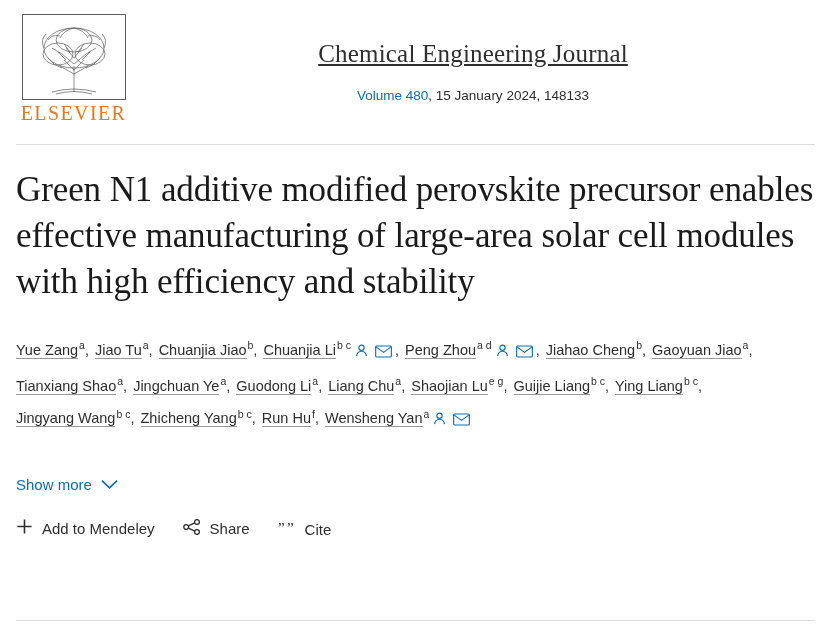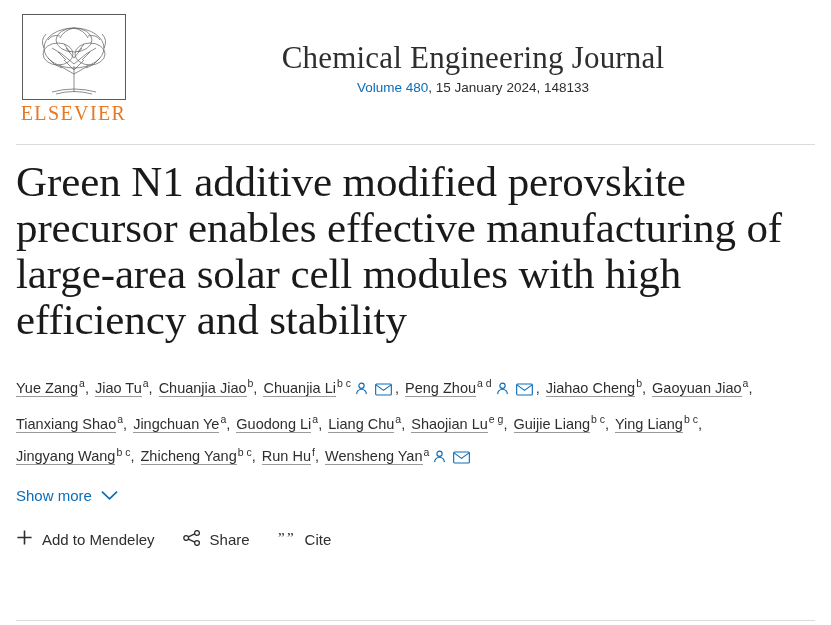--- a/index.html
+++ b/index.html
@@ -46,26 +46,27 @@
     color: #e87722;
     margin-top: 2px;
   }
   .journal-block {
     flex: 1 1 auto;
     text-align: center;
     padding-top: 26px;
   }
   .journal-title {
     font-family: "Liberation Serif", serif;
-    font-size: 31px;
+    font-size: 25px;
     color: #2e2e2e;
     letter-spacing: 0.2px;
+    text-decoration: underline;
   }
   .journal-meta {
-    margin-top: 4px;
+    margin-top: 20px;
     font-size: 13.5px;
     color: #2e2e2e;
   }
   .journal-meta .vol-link {
     color: #0b6cb7;
     text-decoration: none;
   }
   .cover-wrap {
     flex: 0 0 80px;
     width: 80px;
@@ -142,24 +143,24 @@
 
   .divider {
     border: none;
     border-top: 1px solid #dcdcdc;
     margin: 10px 0 0 0;
   }
 
   
   .article-title {
     font-family: "Liberation Serif", serif;
-    font-size: 43px;
+    font-size: 35px;
     line-height: 46px;
     color: #1a1a1a;
-    margin: 14px 0 0 0;
+    margin: 22px 0 0 0;
     font-weight: normal;
     letter-spacing: -0.1px;
   }
 
   
   .authors {
     margin-top: 26px;
     font-size: 14.5px;
     line-height: 28px;
     color: #2e2e2e;
@@ -183,34 +184,34 @@
     vertical-align: -3px;
     margin: 0 3px;
     cursor: pointer;
   }
   .sep {
     margin-right: 2px;
   }
 
   
   .show-more {
-    margin-top: 14px;
+    margin-top: 41px;
     font-size: 15px;
     color: #0b6cb7;
     cursor: pointer;
     display: inline-flex;
     align-items: center;
     gap: 9px;
   }
 
   
   .actions {
     margin-top: 24px;
     display: flex;
-    align-items: center;
+    align-items: flex-end;
     gap: 28px;
     font-size: 15px;
     color: #2e2e2e;
   }
   .action {
     display: inline-flex;
     align-items: center;
     gap: 9px;
     cursor: pointer;
   }

